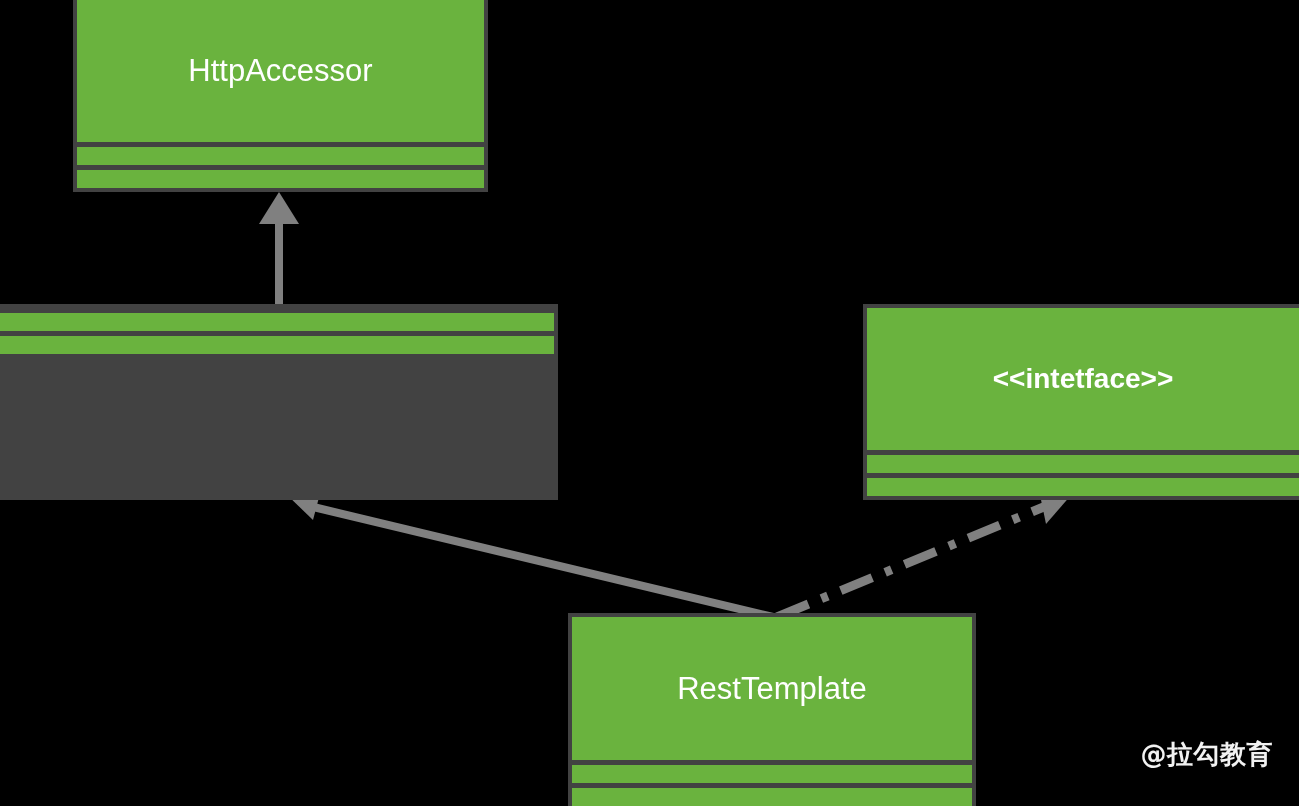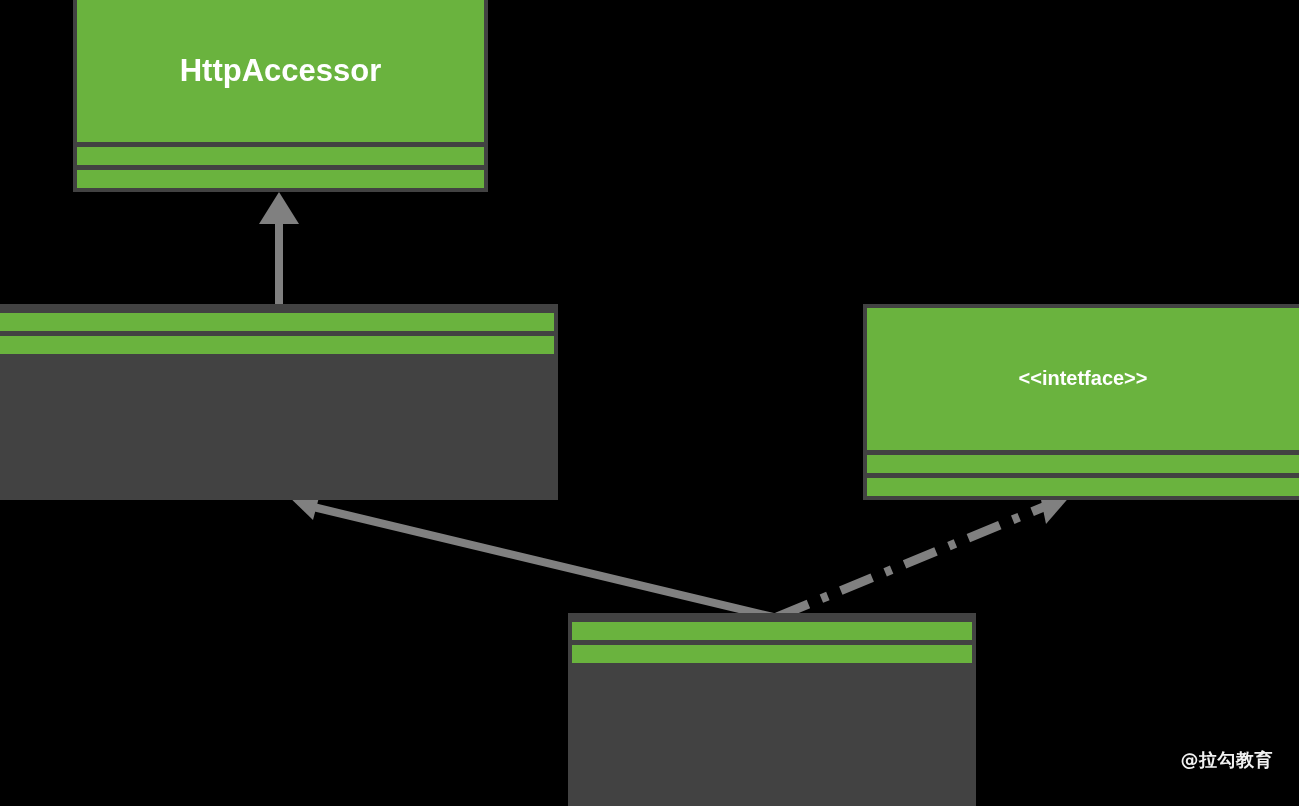--- a/index.html
+++ b/index.html
@@ -34,27 +34,27 @@
     display: flex;
     flex-direction: column;
     align-items: center;
     justify-content: center;
     text-align: center;
     line-height: 1.16;
     flex: 1 1 auto;
     overflow: hidden;
   }
   .uml-stereotype {
-    font-size: 20px;
+    font-size: 28px;
     font-weight: bold;
     display: block;
   }
   .uml-name {
     font-size: 31px;
-    font-weight: bold;
+    font-weight: normal;
     display: block;
     white-space: nowrap;
   }
   .uml-compartment {
     background: #6AB33E;
     height: 18px;
     flex: 0 0 auto;
     margin-top: 5px;
   }
   .svg-layer {
@@ -64,21 +64,21 @@
     width: 1299px;
     height: 806px;
     z-index: 1;
     pointer-events: none;
   }
   .watermark {
     position: absolute;
     right: 26px;
     bottom: 34px;
     color: #F2F2F2;
-    font-size: 18px;
+    font-size: 26px;
     font-weight: bold;
     letter-spacing: 0.5px;
     z-index: 6;
     white-space: nowrap;
     font-family: "DejaVu Sans", "Liberation Sans", sans-serif;
   }
 
   
   #box-httpaccessor        { left: 73px;  top: -4px;  width: 415px; height: 196px; }
   #box-intercepting        { left: -4px;  top: 304px; width: 562px; height: 196px; }
@@ -123,19 +123,22 @@
 
   <div id="box-restoperations" class="uml-class">
     <div class="uml-title">
       <span class="uml-stereotype">&lt;&lt;intetface&gt;&gt;</span>
     </div>
     <div class="uml-compartment"></div>
     <div class="uml-compartment"></div>
   </div>
 
   <div id="box-resttemplate" class="uml-class">
+    <div class="uml-title">
+      <span class="uml-name">RestTemplate</span>
+    </div>
     <div class="uml-compartment"></div>
     <div class="uml-compartment"></div>
   </div>
 
   <div class="watermark">@拉勾教育</div>
 
 </div>
 
 </body></html>

